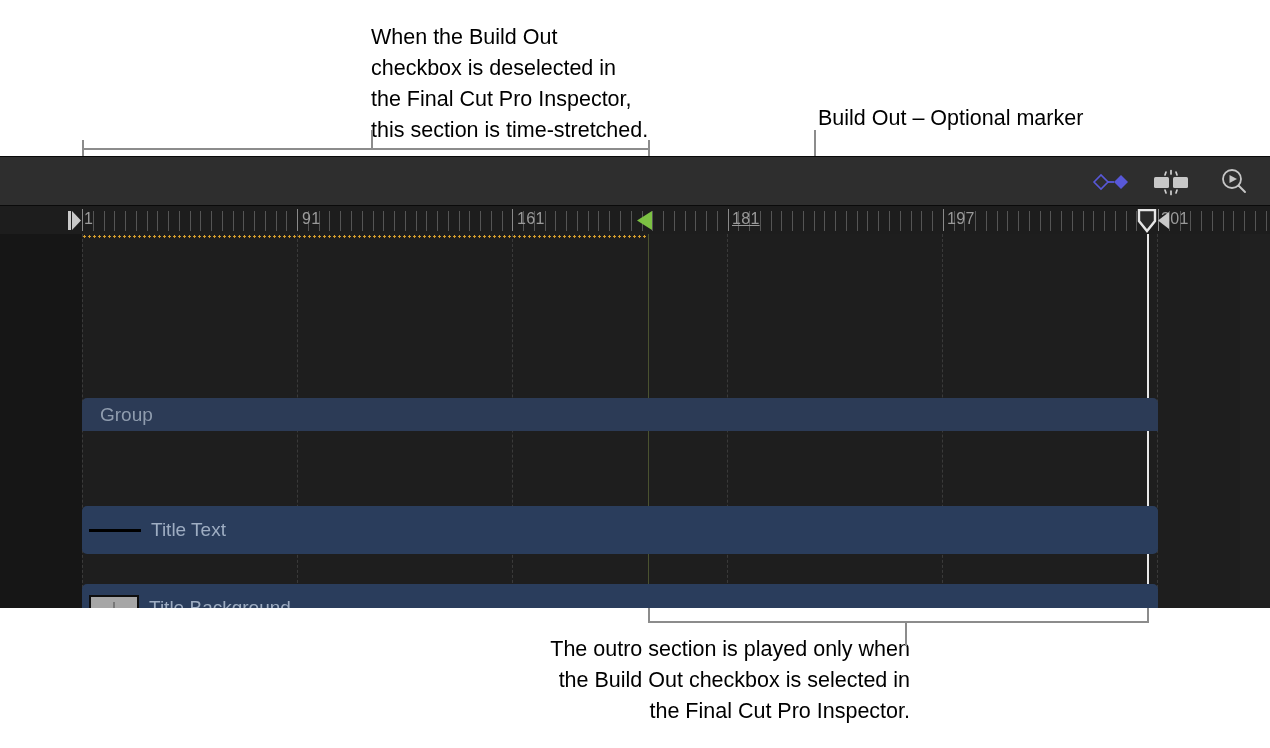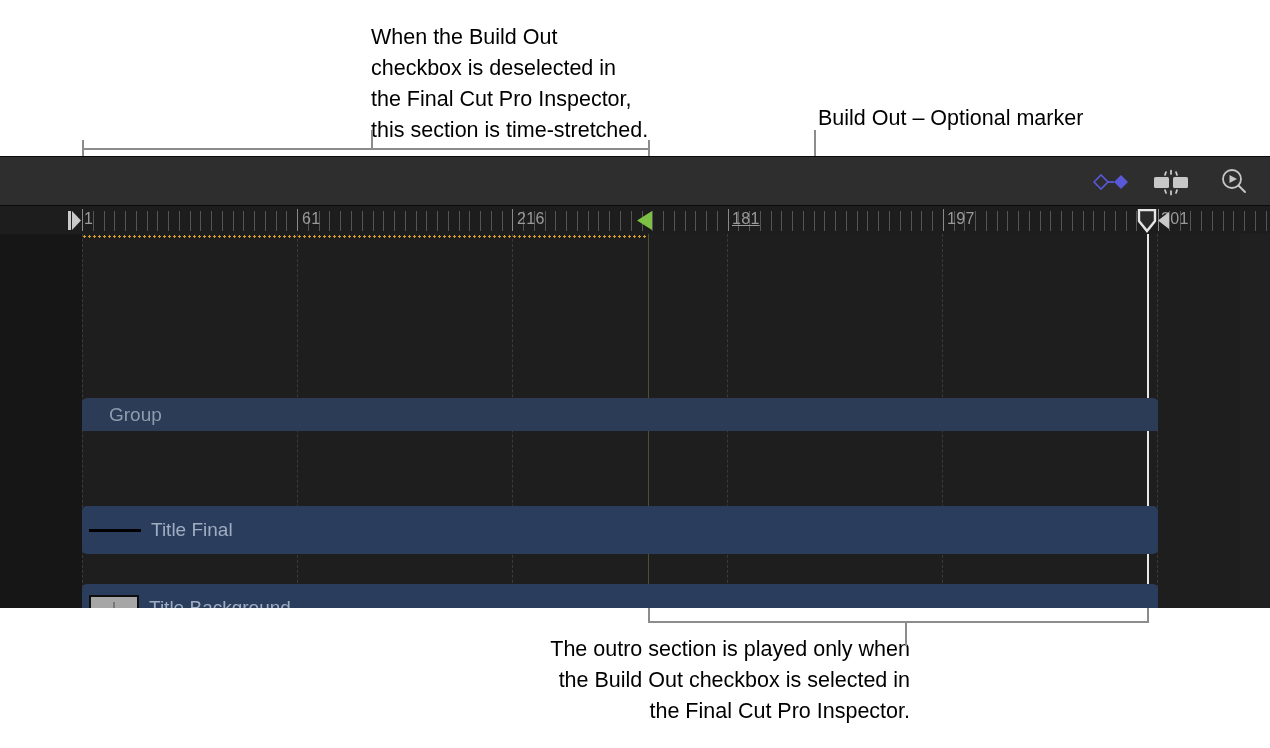--- a/index.html
+++ b/index.html
@@ -170,21 +170,21 @@
     border-radius: 5px;
     display: flex;
     align-items: center;
     padding-left: 5px;
     overflow: hidden;
   }
   .clip-group-header {
     top: 164px; height: 33px;
     background: #2c3b56;
     border-radius: 5px 5px 0 0;
-    padding-left: 27px;
+    padding-left: 18px;
   }
   .clip-group-body {
     top: 197px; height: 43px;
     background: #20314d;
     border-radius: 0 0 5px 5px;
     padding-left: 9px;
   }
   .clip-row {
     top: 350px; height: 48px;
     background: #2a3d5c;
@@ -389,22 +389,22 @@
           <div class="tick" style="left: 1180px;"></div>
           <div class="tick" style="left: 1190px;"></div>
           <div class="tick" style="left: 1201px;"></div>
           <div class="tick" style="left: 1212px;"></div>
           <div class="tick" style="left: 1223px;"></div>
           <div class="tick" style="left: 1233px;"></div>
           <div class="tick" style="left: 1244px;"></div>
           <div class="tick" style="left: 1255px;"></div>
           <div class="tick" style="left: 1266px;"></div>
           <div class="ruler-label" style="left: 84px;">1</div>
-          <div class="ruler-label" style="left: 302px;">61</div>
-          <div class="ruler-label" style="left: 517px;">216</div>
+          <div class="ruler-label" style="left: 302px;">91</div>
+          <div class="ruler-label" style="left: 517px;">161</div>
           <div class="ruler-label" style="left: 732px; text-decoration: underline;">181</div>
           <div class="ruler-label" style="left: 947px;">197</div>
           <div class="ruler-label" style="left: 1161px;">301</div>
         </div>
 
       <svg id="ruler-start-marker" viewBox="0 0 14 19">
         <rect x="0" y="0" width="3" height="19" fill="#c9c9c9"></rect>
         <path d="M4 0 L13 9.5 L4 19 Z" fill="#c9c9c9"></path>
       </svg>
 
@@ -438,21 +438,21 @@
       <div id="build-out-line"></div>
       <div id="playhead-line"></div>
 
       <div class="clip clip-group-header">
         <span class="clip-label dim">Group</span>
       </div>
 
 
       <div class="clip clip-row" id="clip-title-text">
         <span class="thumb-line"></span>
-        <span class="clip-label">Title Final</span>
+        <span class="clip-label">Title Text</span>
       </div>
 
       <div class="clip clip-row" id="clip-title-bg">
         <span class="thumb-box">
           <svg width="16" height="18" viewBox="0 0 16 18">
             <line x1="8" y1="3" x2="8" y2="14" stroke="#6f6f6f" stroke-width="1.7"></line>
             <path d="M4.5 10.5 L8 14.5 L11.5 10.5" fill="none" stroke="#6f6f6f" stroke-width="1.7"></path>
           </svg>
         </span>
         <span class="clip-label">Title Background</span>

